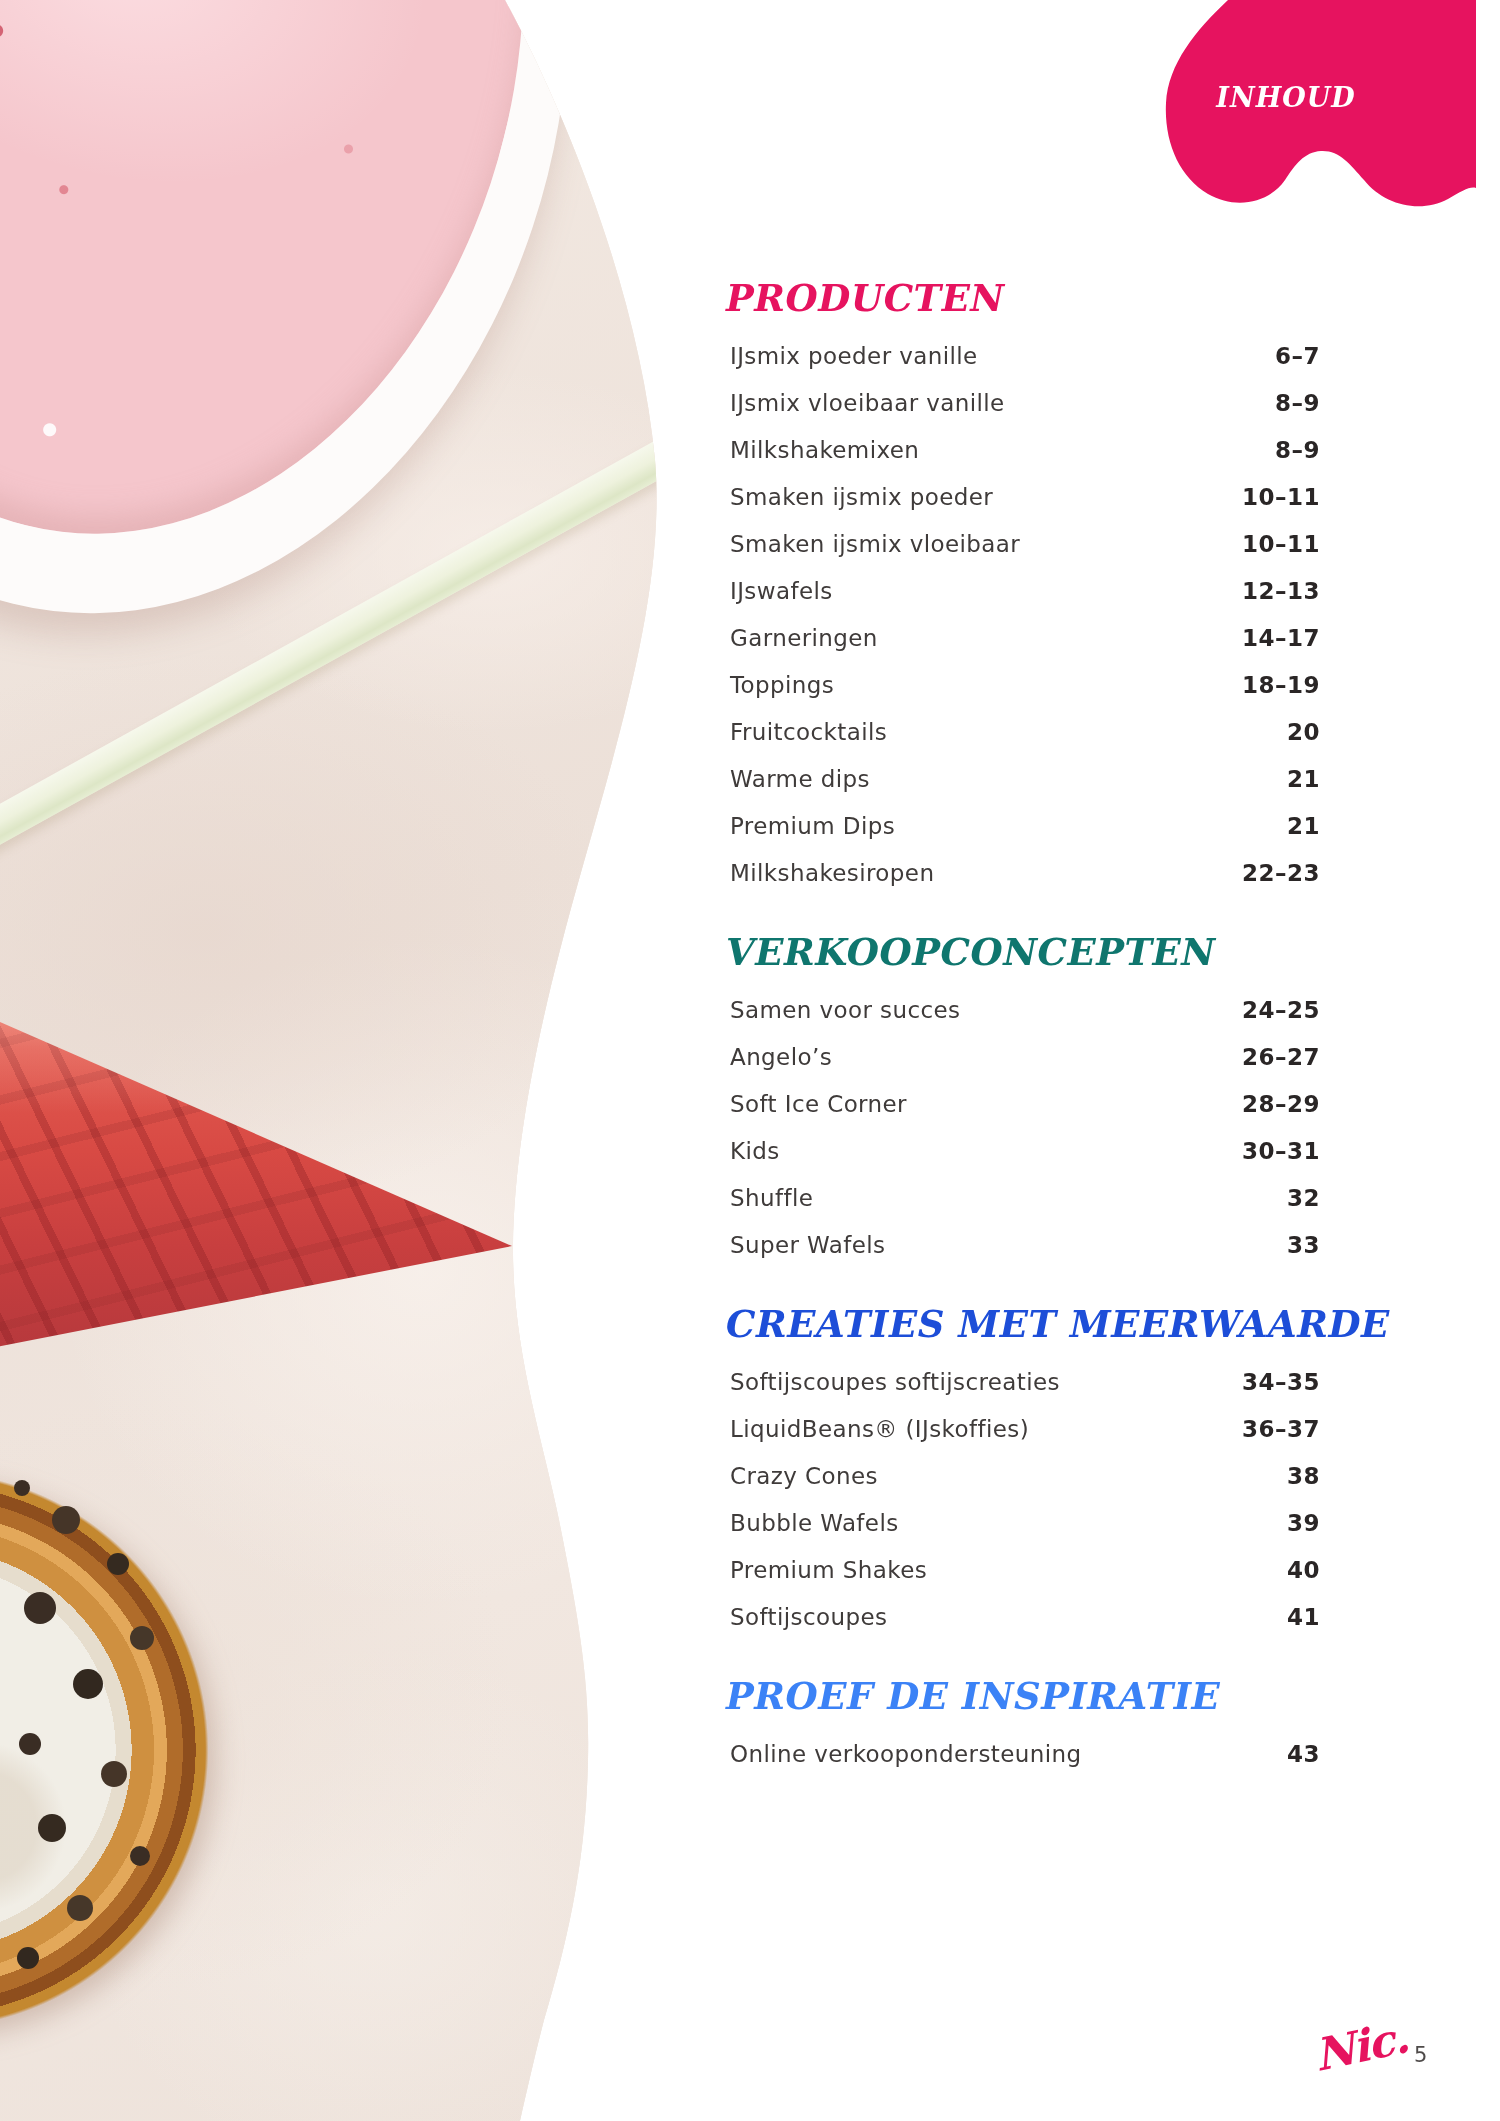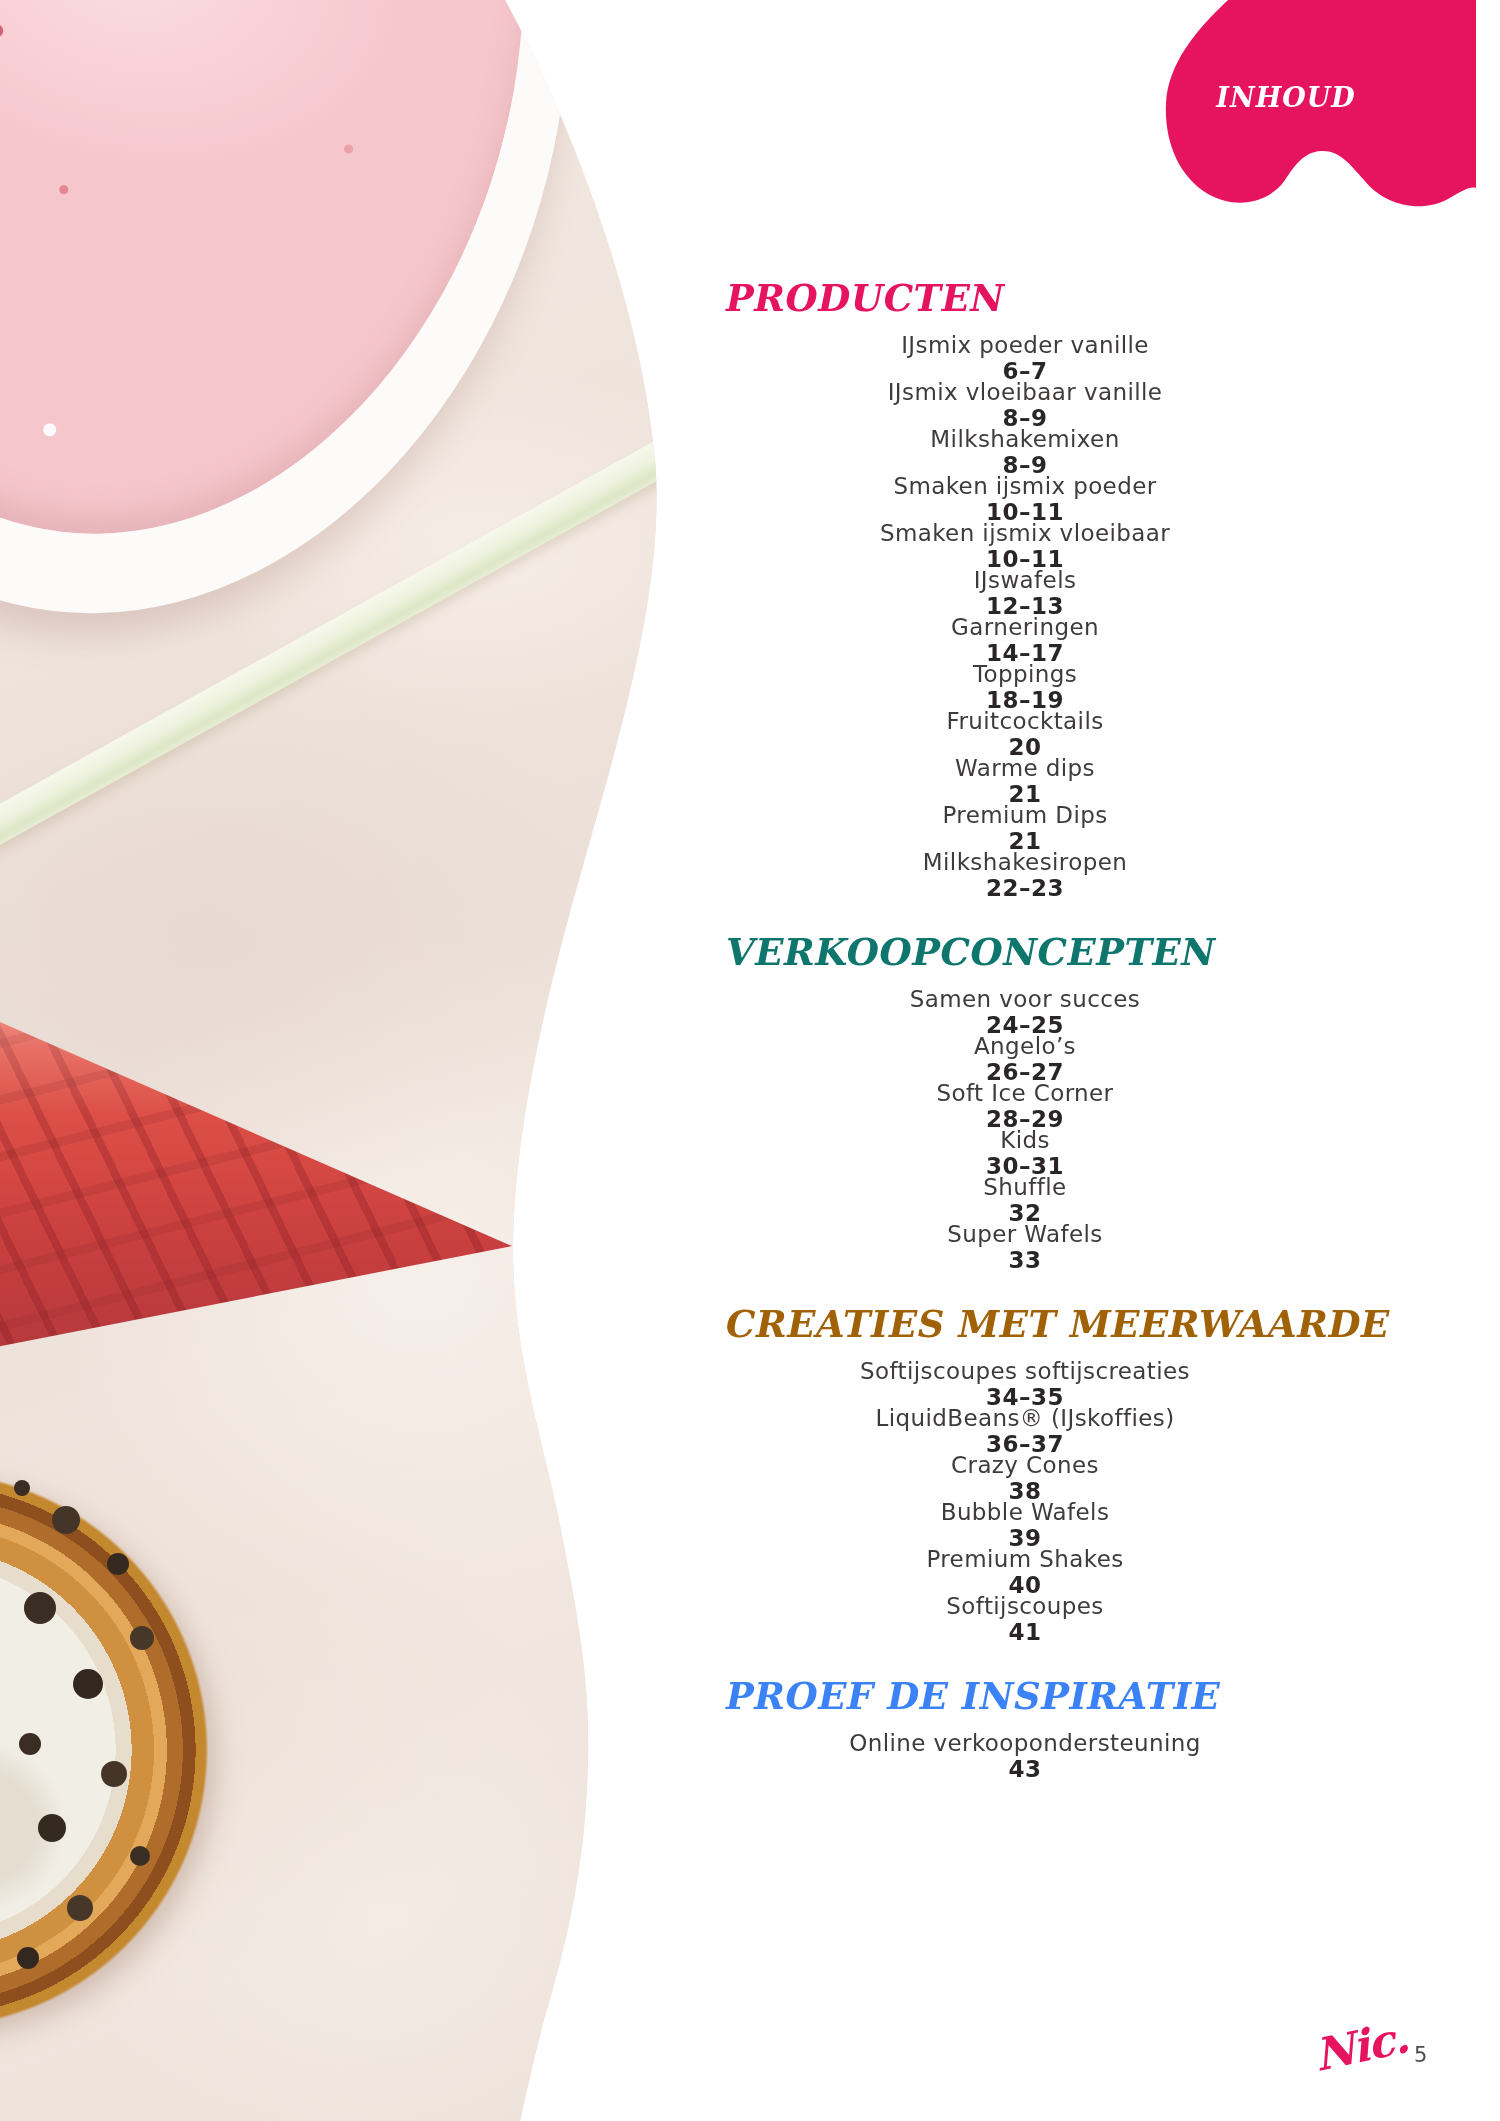--- a/index.html
+++ b/index.html
@@ -129,21 +129,20 @@
     font-size:37px;line-height:40px;
     letter-spacing:.5px;
     margin:0 0 14px -4px;
     white-space:nowrap;
   }
   .rows{}
   .toc-row{
     display:flex;align-items:center;justify-content:space-between;
     height:47px;
     cursor:pointer;
-    flex-direction:column;
   }
   .toc-row .label{
     font-size:23px;color:#3f3b3a;letter-spacing:.4px;white-space:nowrap;
   }
   .toc-row .pages{
     font-size:23px;font-weight:bold;color:#2a2626;letter-spacing:.5px;
   }
 
   
   .brand-logo{
@@ -272,21 +271,21 @@
   </div>
 
   <div class="toc-row">
     <span class="label">Super Wafels</span>
     <span class="pages">33</span>
   </div>
 </div>
   </div>
 
   <div class="toc-section">
-    <div class="sec-heading" style="color: #a16207;">CREATIES MET MEERWAARDE</div>
+    <div class="sec-heading" style="color: #1d4ed8;">CREATIES MET MEERWAARDE</div>
     <div class="rows">
   <div class="toc-row">
     <span class="label">Softijscoupes softijscreaties</span>
     <span class="pages">34–35</span>
   </div>
 
   <div class="toc-row">
     <span class="label">LiquidBeans® (IJskoffies)</span>
     <span class="pages">36–37</span>
   </div>

